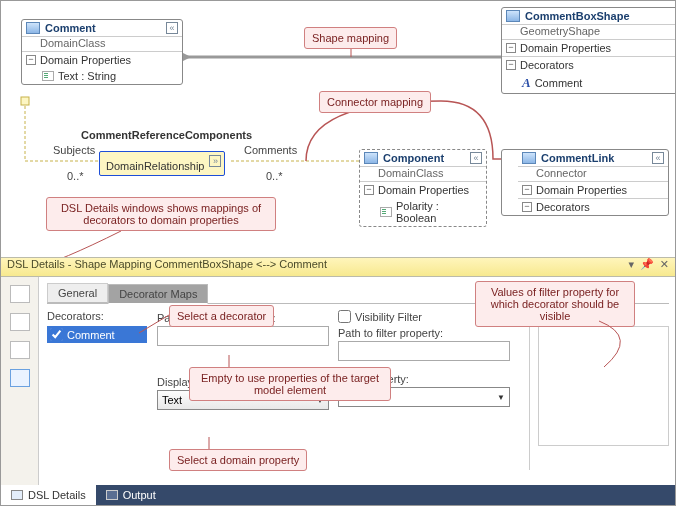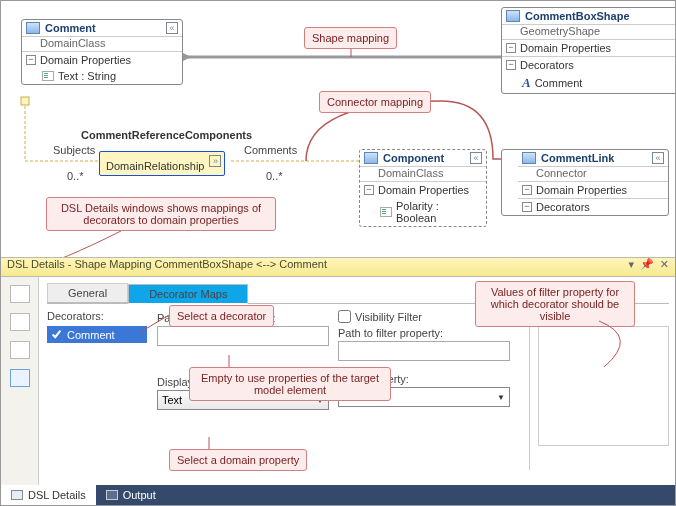--- a/index.html
+++ b/index.html
@@ -21,23 +21,23 @@
 .rel-box { position: absolute; background: #fdf6c3; border: 1px solid #1d4ed8; border-radius: 2px; padding: 8px 20px 3px 6px; color: #333; }
 .callout { position: absolute; background: #fdecec; border: 1px solid #d08080; border-radius: 3px; padding: 4px 7px; color: #7a2222; text-align: center; }
 .dsl-bar { position: absolute; top: 256px; left: 0; right: 0; height: 20px; background: linear-gradient(#fff5bb,#f7e98f); border-top: 1px solid #bba; border-bottom: 1px solid #bba; display: flex; padding: 0 6px; color: #4a4a2a; }
 .dsl-bar .tools { margin-left: auto; display: flex; gap: 6px; color: #666; }
 .dsl-body { position: absolute; top: 276px; left: 0; right: 0; bottom: 20px; background: #fff; display: flex; }
 .dsl-side { width: 38px; background: #f4f2ec; border-right: 1px solid #ccc; display: flex; flex-direction: column; align-items: center; padding-top: 8px; gap: 10px; }
 .side-ico { width: 20px; height: 18px; border: 1px solid #bbb; background: #fff; }
 .side-ico.active { border: 1px solid #6aa1e0; background: #eaf3ff; }
 .dsl-main { flex: 1; padding: 6px 6px 6px 8px; position: relative; }
 .tabs { display: flex; border-bottom: 1px solid #bbb; }
-.tab { padding: 3px 20px; border: 1px solid transparent; color: #444; cursor: pointer; }
+.tab { padding: 3px 10px; border: 1px solid transparent; color: #444; cursor: pointer; }
 .tab.inactive { background: #eee; border: 1px solid #ccc; border-bottom: 1px solid #bbb; }
-.tab.active { background: #0ea5e9; border: 1px solid #bbb; border-bottom: 1px solid #fff; position: relative; top: 1px; }
+.tab.active { background: #a3a3a3; border: 1px solid #bbb; border-bottom: 1px solid #fff; position: relative; top: 1px; }
 .dec-panel { display: flex; margin-top: 6px; height: 160px; }
 .dec-left { width: 100px; }
 .dec-left-h { color: #444; margin-bottom: 4px; }
 .dec-list { border: none; }
 .dec-item { display: flex; align-items: center; background: #3a77d6; color: #fff; padding: 2px 6px 2px 3px; gap: 4px; }
 .dec-item input { accent-color: #3a77d6; }
 .dec-mid { flex: 1; padding: 0 10px; }
 .field-label { color: #444; margin: 2px 0 2px 0; }
 .field-input { width: 95%; height: 20px; border: 1px solid #aaa; background: #fff; padding: 0 4px; }
 .field-select { width: 95%; height: 20px; border: 1px solid #888; background: linear-gradient(#fdfdfd,#e8e8e8); padding: 0 4px; display:flex; align-items:center; justify-content:space-between; }

